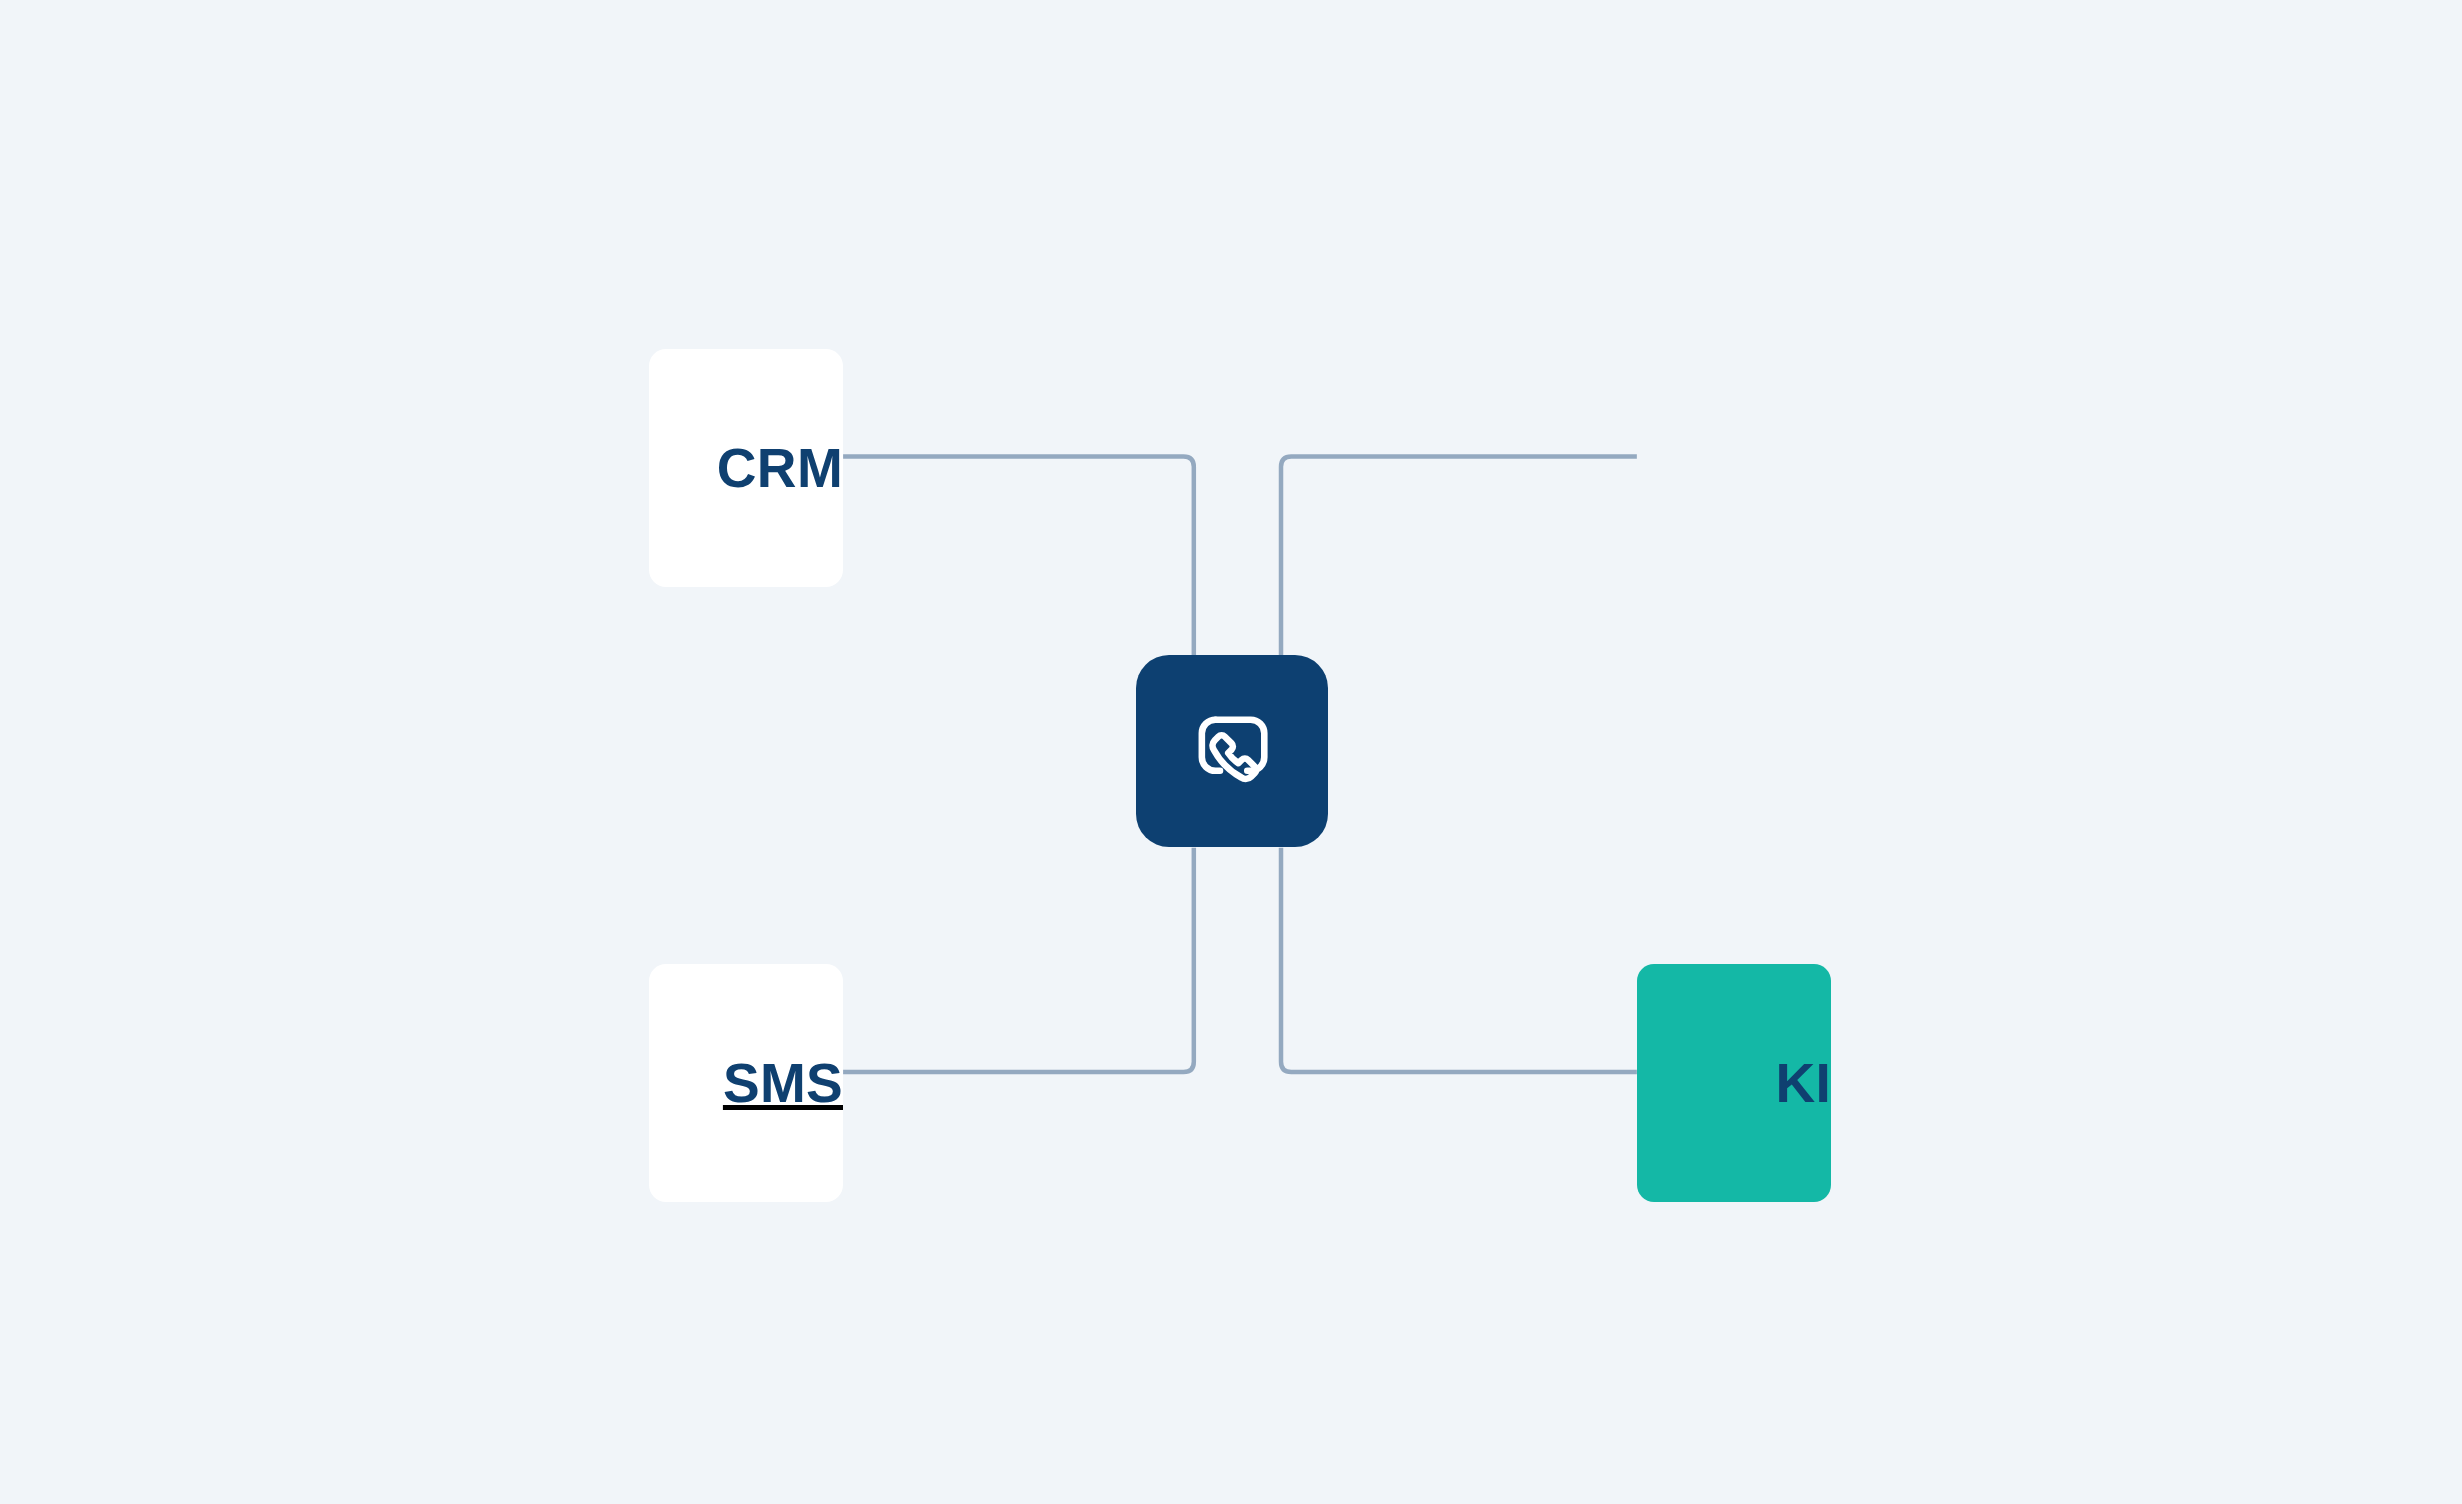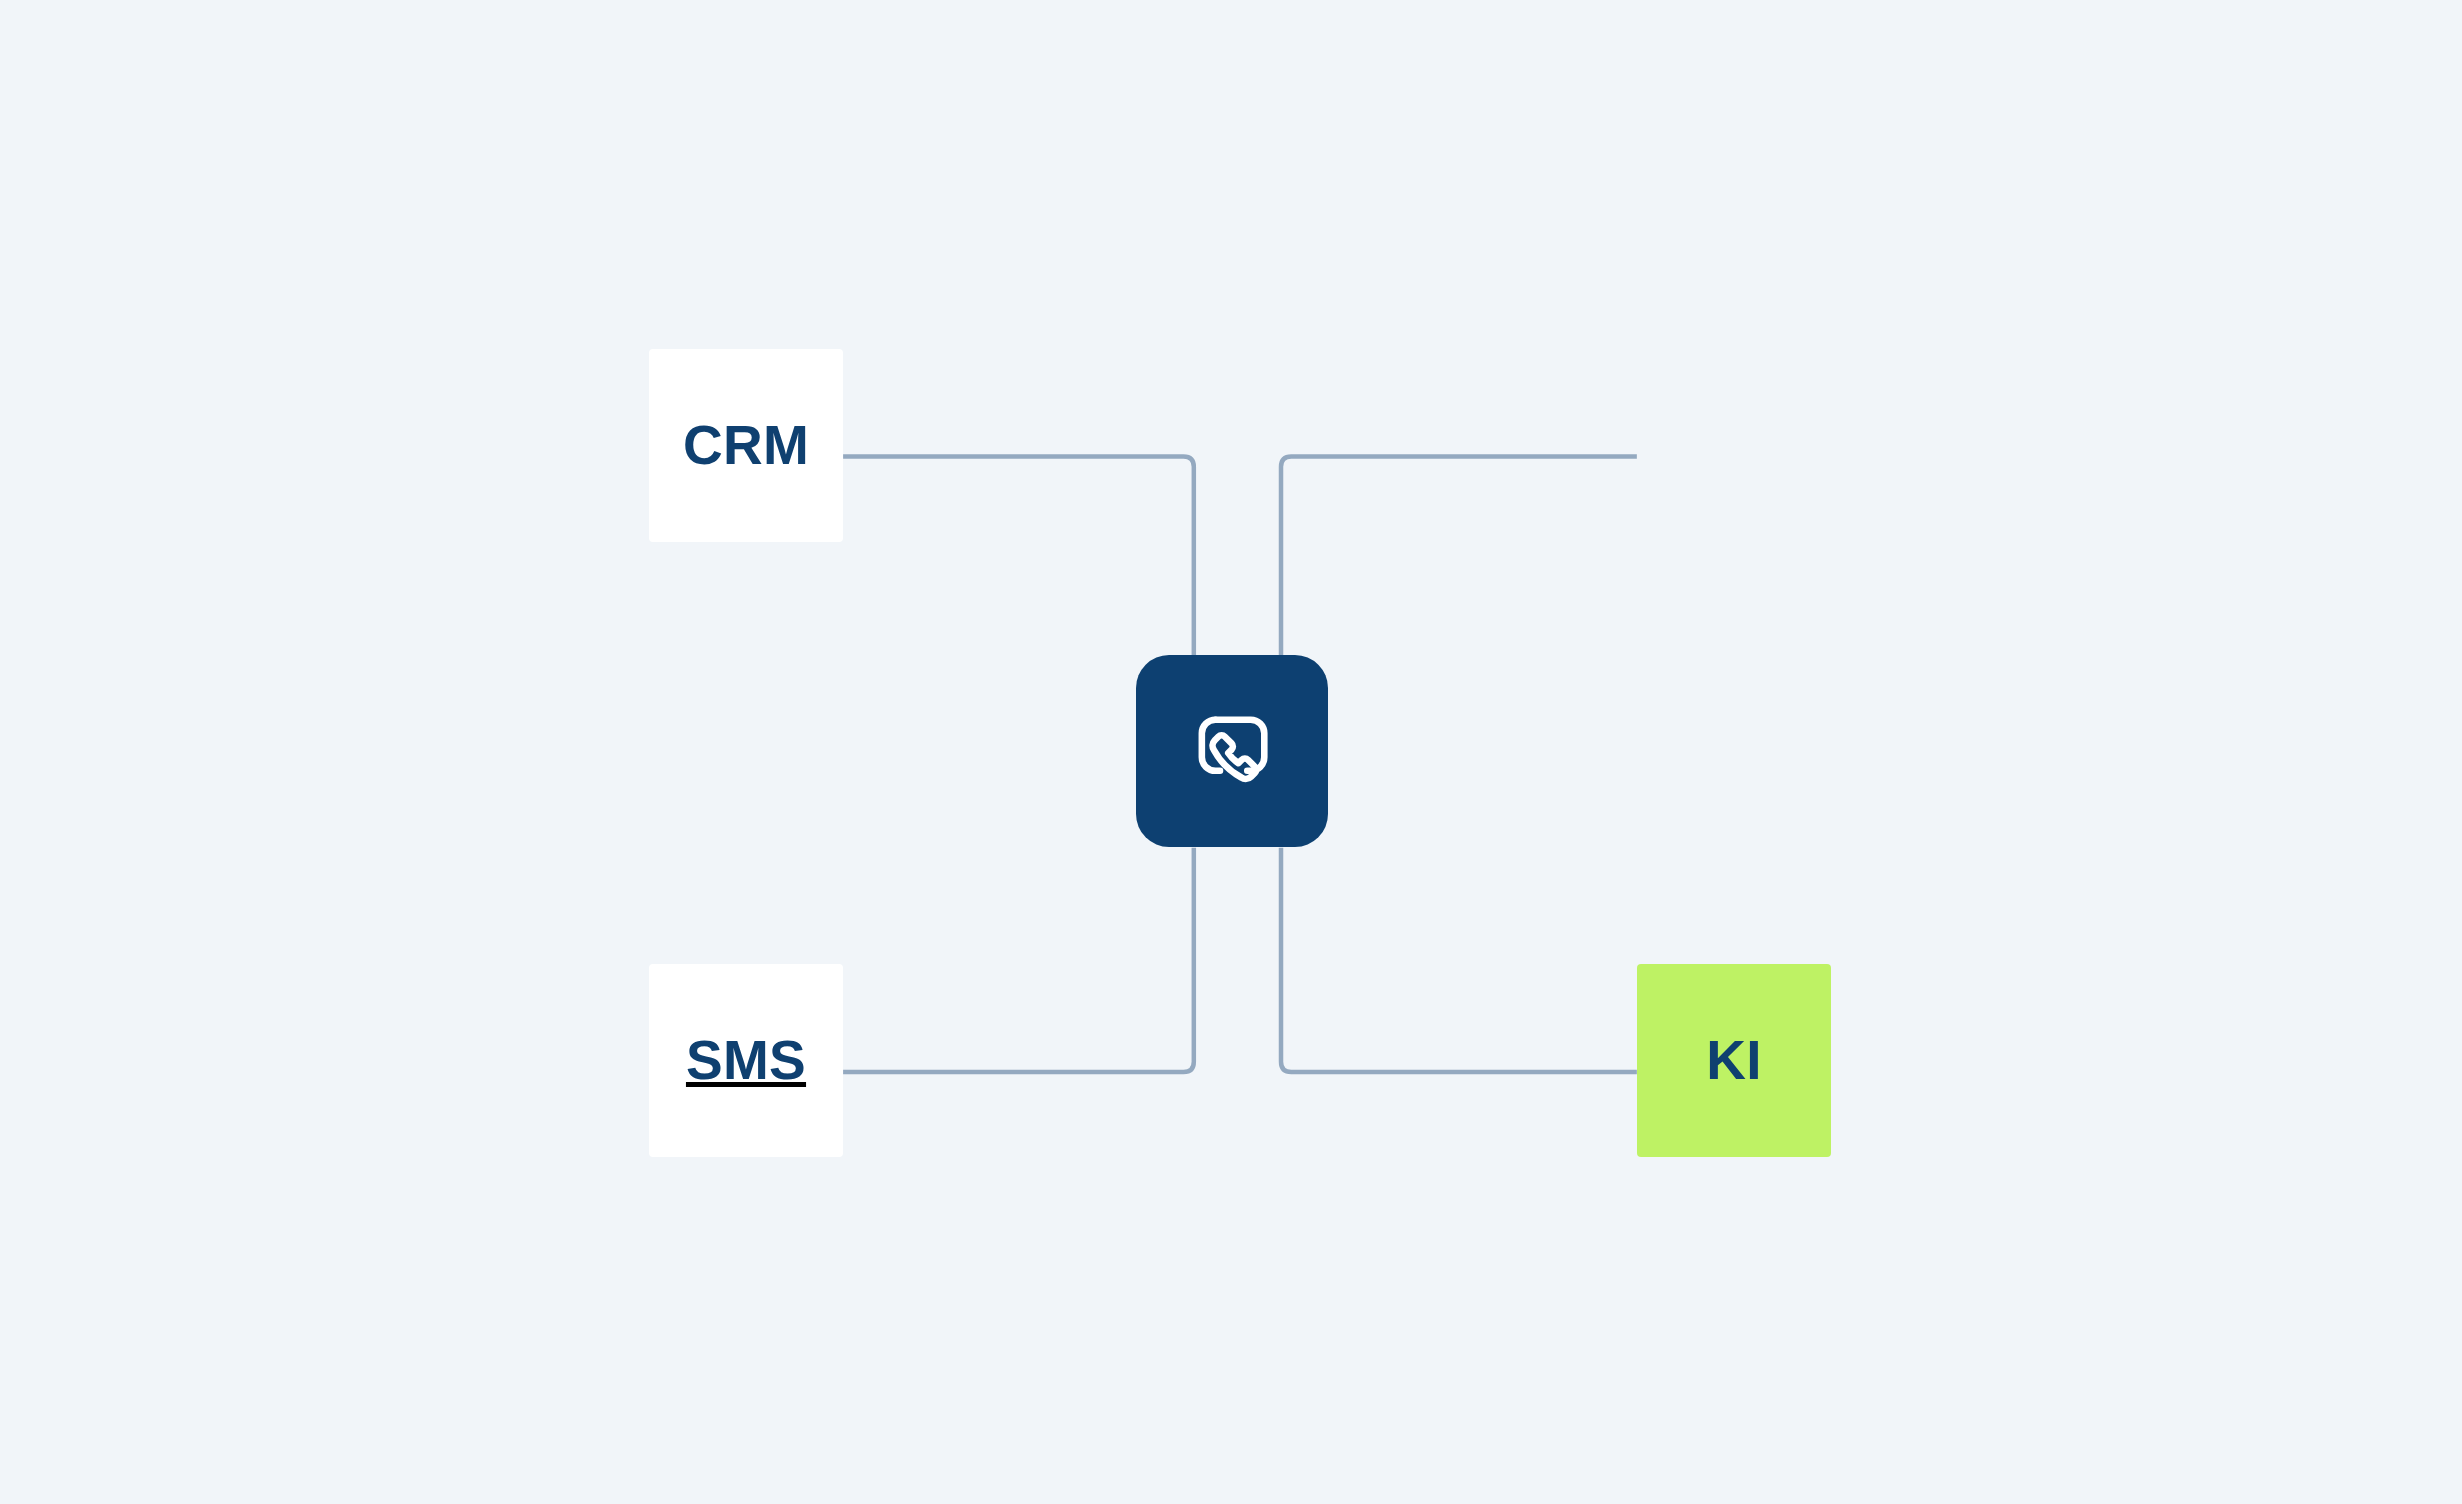--- a/index.html
+++ b/index.html
@@ -27,26 +27,26 @@
     width: 2462px;
     height: 1505px;
     z-index: 1;
   }
 
   
   .node-card {
     position: absolute;
     z-index: 2;
     width: 194px;
-    height: 193px;
+    height: 238px;
     background: #ffffff;
-    border-radius: 4px;
+    border-radius: 17px;
     display: flex;
     align-items: center;
-    justify-content: center;
+    justify-content: flex-end;
   }
   .node-label {
     color: #0f4070;
     font-family: "Liberation Sans", sans-serif;
     font-size: 55px;
     font-weight: 700;
     letter-spacing: 0.3px;
     line-height: 1;
     white-space: nowrap;
   }
@@ -87,21 +87,21 @@
 
   <div class="node-card pos-crm" style="left: 649px; top: 349px; background: rgb(255, 255, 255);">
     <span class="node-label" style="color: rgb(15, 64, 112);">CRM</span>
   </div>
 
 
   <div class="node-card pos-sms" style="left: 649px; top: 964px; background: rgb(255, 255, 255); text-decoration: underline;">
     <span class="node-label" style="color: rgb(15, 64, 112);">SMS</span>
   </div>
 
-  <div class="node-card pos-ki" style="left: 1637px; top: 964px; background: #bef264;">
+  <div class="node-card pos-ki" style="left: 1637px; top: 964px; background: #14b8a6;">
     <span class="node-label" style="color: rgb(15, 64, 112);">KI</span>
   </div>
 
   <div id="hub" style="background: rgb(13, 64, 113);">
     <span>
       <svg width="109" height="109" viewBox="0 0 48 48" xmlns="http://www.w3.org/2000/svg" fill="none" stroke="#ffffff" stroke-width="2.9" stroke-linecap="round" stroke-linejoin="round">
 
         <path d="M 16.5 10 H 32 A 6 6 0 0 1 38 16 V 26.5 A 6 6 0 0 1 32 32.5 H 30.5"></path>
         <path d="M 16.5 10 A 6 6 0 0 0 10.5 16 V 26.5 A 6 6 0 0 0 16.5 32.5 H 18.5"></path>
 

